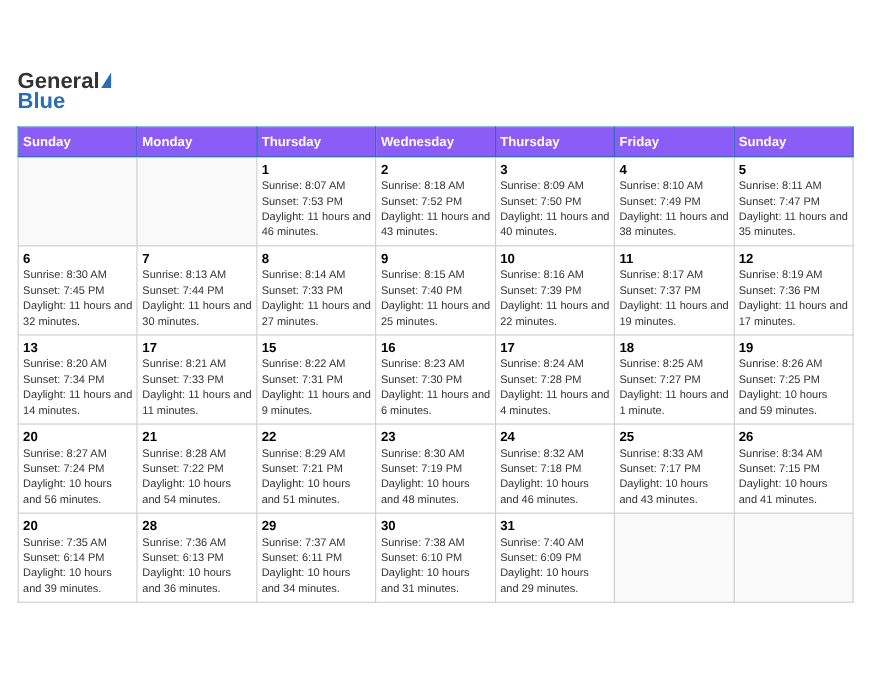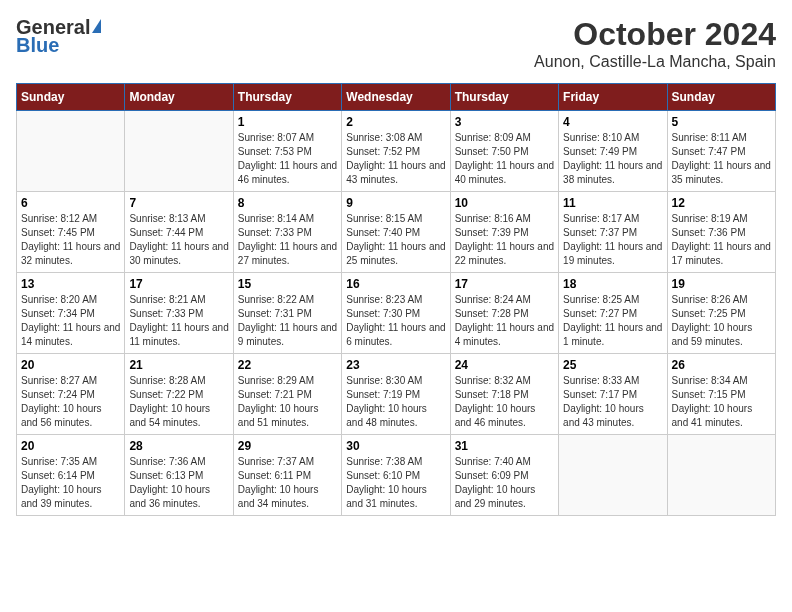--- a/index.html
+++ b/index.html
@@ -8,20 +8,21 @@
       background: #fff;
       width: 792px;
       min-height: 612px;
       padding: 16px;
     }
     .header-section {
       display: flex;
       justify-content: space-between;
       align-items: flex-start;
       margin-bottom: 12px;
+      margin-top: 47px;
     }
     .logo {
       display: flex;
       flex-direction: column;
       line-height: 1.1;
     }
     .title-section {
       text-align: right;
     }
     .month-title {
@@ -32,21 +33,21 @@
     .location-title {
       font-size: 16px;
       color: #333;
     }
     .calendar {
       width: 100%;
       border-collapse: collapse;
       font-size: 11px;
     }
     .calendar th {
-      background-color: #7f1d1d;
+      background-color: #8b5cf6;
       color: #fff;
       padding: 6px 4px;
       text-align: left;
       font-size: 12px;
       border: 1px solid #2a6db5;
     }
     .calendar td {
       border: 1px solid #ccc;
       vertical-align: top;
       padding: 4px;
@@ -72,24 +73,20 @@
 </head>
 <body>
 
 <div class="header-section">
   <div class="logo">
     <div style="display:flex;align-items:center;">
       <span style="font-size:20px;font-weight:bold;color:#333;">General</span>
       <span style="display:inline-block;width:0;height:0;border-left:9px solid transparent;border-bottom:14px solid #2a6db5;margin-left:2px;margin-bottom:2px;"></span>
     </div>
     <span style="font-size:20px;font-weight:bold;color:#2a6db5;margin-top:-4px;">Blue</span>
-  </div>
-  <div class="title-section">
-    <div class="month-title">October 2024</div>
-    <div class="location-title">Aunon, Castille-La Mancha, Spain</div>
   </div>
 </div>
 
 <table class="calendar">
   <thead>
     <tr>
     <th>Sunday</th>
         <th>Monday</th>
         <th>Thursday</th>
         <th>Wednesday</th>
@@ -103,21 +100,21 @@
         <td class="empty"></td>
         <td class="empty"></td>
         <td>
           <span class="day-number">1</span>
           <div class="day-info">Sunrise: 8:07 AM
 Sunset: 7:53 PM
 Daylight: 11 hours and 46 minutes.</div>
         </td>
         <td>
           <span class="day-number">2</span>
-          <div class="day-info">Sunrise: 3:08 AM
+          <div class="day-info">Sunrise: 8:18 AM
 Sunset: 7:52 PM
 Daylight: 11 hours and 43 minutes.</div>
         </td>
         <td>
           <span class="day-number">3</span>
           <div class="day-info">Sunrise: 8:09 AM
 Sunset: 7:50 PM
 Daylight: 11 hours and 40 minutes.</div>
         </td>
         <td>
@@ -129,21 +126,21 @@
         <td>
           <span class="day-number">5</span>
           <div class="day-info">Sunrise: 8:11 AM
 Sunset: 7:47 PM
 Daylight: 11 hours and 35 minutes.</div>
         </td>
       </tr>
       <tr>
         <td>
           <span class="day-number">6</span>
-          <div class="day-info">Sunrise: 8:12 AM
+          <div class="day-info">Sunrise: 8:30 AM
 Sunset: 7:45 PM
 Daylight: 11 hours and 32 minutes.</div>
         </td>
         <td>
           <span class="day-number">7</span>
           <div class="day-info">Sunrise: 8:13 AM
 Sunset: 7:44 PM
 Daylight: 11 hours and 30 minutes.</div>
         </td>
         <td>

